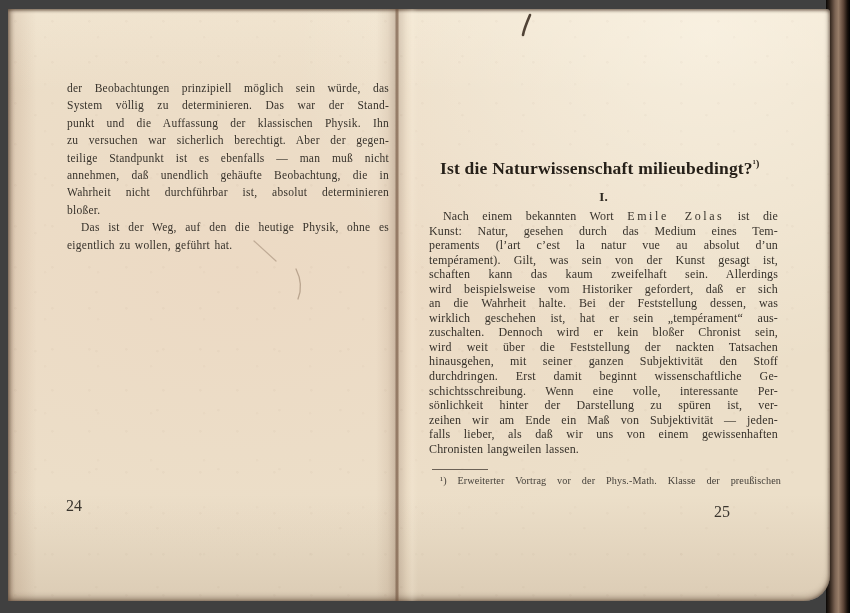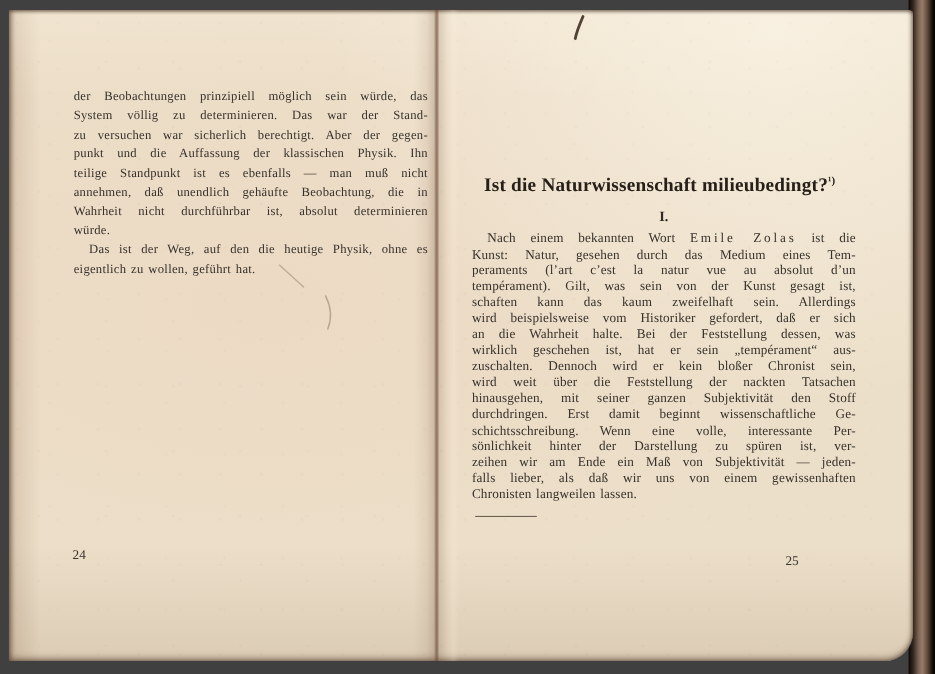--- a/index.html
+++ b/index.html
@@ -52,45 +52,45 @@
     font-size:17.5px; font-weight:700; color:#262019; letter-spacing:.2px; white-space:nowrap;
   }
   .page-title sup { font-size:10px; font-weight:700; }
   .section-heading {
     position:absolute; left:421px; top:180px; width:349px;
     text-align:center; font-size:13px; font-weight:700; color:#2e2922;
   }
   .footnote-rule { position:absolute; left:424px; top:460px; width:56px; height:1px; background:#6b6156; }
   .footnote { left:421px; top:465px; width:352px; font-size:10.2px; line-height:13.4px; color:#45403a; letter-spacing:.1px; }
   .footnote .line.first { text-indent:11px; }
-  .page-number { position:absolute; font-size:12px; color:#3a352e; white-space:nowrap; }
+  .page-number { position:absolute; font-size:16px; color:#3a352e; white-space:nowrap; }
   .pn-left  { left:58px;  top:488px; }
   .pn-right { left:706px; top:494px; }
   .marks { position:absolute; inset:0; pointer-events:none; }
 </style>
 </head>
 <body>
 
 <div class="scan">
 
   <div class="edge-strip"></div>
 
   <div class="page">
     <div class="grain"></div>
     <div class="gutter"></div>
 
     <div class="textblock left-body">
         <div class="line">der Beobachtungen prinzipiell möglich sein würde, das</div>
         <div class="line">System völlig zu determinieren. Das war der Stand-</div>
+        <div class="line">punkt und die Auffassung der klassischen Physik. Ihn</div>
         <div class="line">zu versuchen war sicherlich berechtigt. Aber der gegen-</div>
-        <div class="line">punkt und die Auffassung der klassischen Physik. Ihn</div>
         <div class="line">teilige Standpunkt ist es ebenfalls — man muß nicht</div>
         <div class="line">annehmen, daß unendlich gehäufte Beobachtung, die in</div>
         <div class="line">Wahrheit nicht durchführbar ist, absolut determinieren</div>
-        <div class="line last">würde.</div>
+        <div class="line last">bloßer.</div>
         <div class="line first">Das ist der Weg, auf den die heutige Physik, ohne es</div>
         <div class="line last">eigentlich zu wollen, geführt hat.</div>
       </div>
     <div class="page-number pn-left">24</div>
 
     <div class="page-title"><span>Ist die Naturwissenschaft milieubedingt?</span><sup>¹)</sup></div>
 
     <div class="section-heading">I.</div>
 
     <div class="textblock right-body">
@@ -108,20 +108,21 @@
         <div class="line">durchdringen. Erst damit beginnt wissenschaftliche Ge-</div>
         <div class="line">schichtsschreibung. Wenn eine volle, interessante Per-</div>
         <div class="line">sönlichkeit hinter der Darstellung zu spüren ist, ver-</div>
         <div class="line">zeihen wir am Ende ein Maß von Subjektivität — jeden-</div>
         <div class="line">falls lieber, als daß wir uns von einem gewissenhaften</div>
         <div class="line last">Chronisten langweilen lassen.</div>
       </div>
 
     <div class="footnote-rule"></div>
     <div class="textblock footnote">
+        <div class="line first">¹) Erweiterter Vortrag vor der Phys.-Math. Klasse der preußischen</div>
       </div>
 
     <div class="page-number pn-right">25</div>
 
     <svg class="marks" width="822" height="592" viewBox="0 0 822 592">
       <path d="M 522 6 C 519 13, 516 20, 515 26" stroke="#34261a" stroke-width="2.6" stroke-linecap="round" fill="none" opacity="0.85"></path>
       <path d="M 246 232 L 268 252" stroke="#6e543f" stroke-width="1.2" stroke-linecap="round" fill="none" opacity="0.35"></path>
       <path d="M 288 260 C 293 270, 294 280, 290 290" stroke="#6e543f" stroke-width="1.3" stroke-linecap="round" fill="none" opacity="0.40"></path>
     </svg>
   </div>

